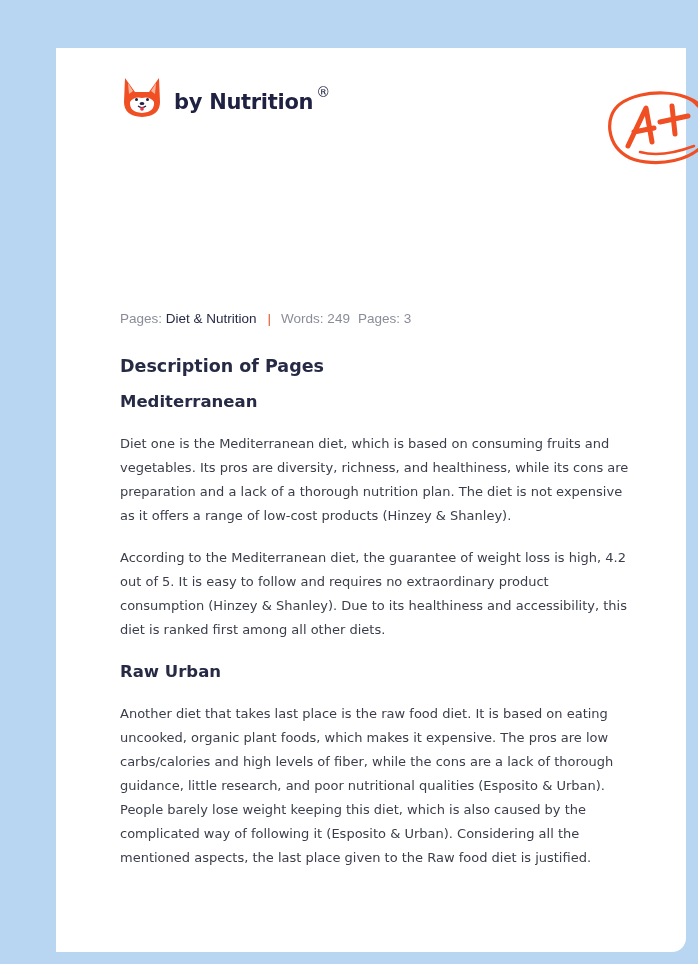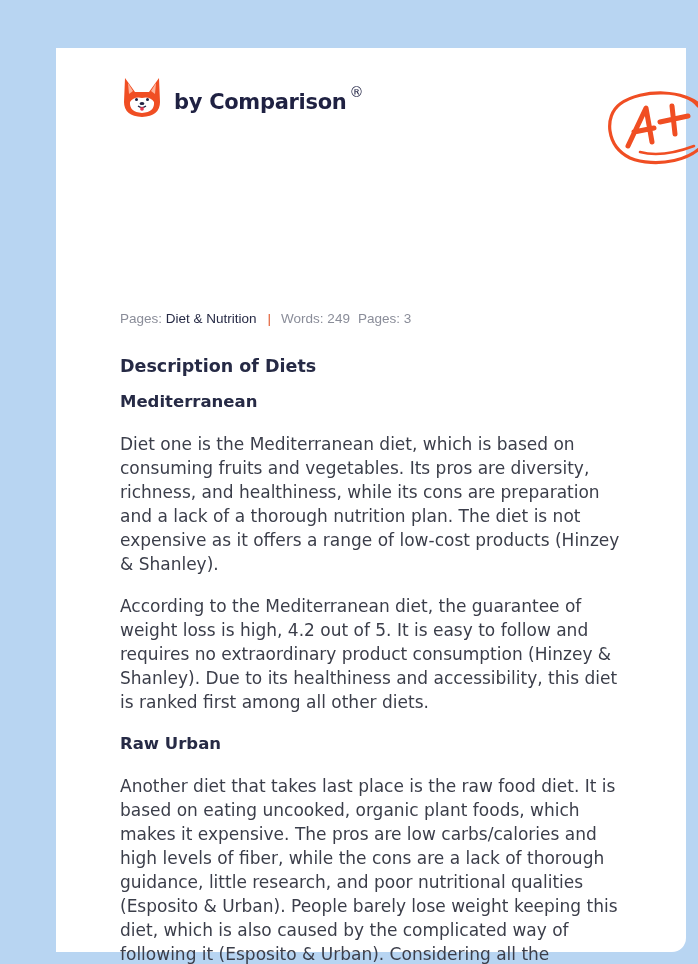--- a/index.html
+++ b/index.html
@@ -52,59 +52,59 @@
     h2.section {
       margin: 0; font-family: "DejaVu Sans", sans-serif;
       font-size: 17.5px; font-weight: bold; color: #262a45; line-height: 24px;
     }
     h3.sub {
       margin: 0; font-family: "DejaVu Sans", sans-serif;
       font-size: 16.5px; font-weight: bold; color: #262a45; line-height: 24px;
     }
     p.body {
       margin: 0; font-family: "DejaVu Sans", sans-serif;
-      font-size: 17px; line-height: 24px; color: #3b3e4a;
+      font-size: 13px; line-height: 24px; color: #3b3e4a;
     }
   </style>
 </head>
 <body>
 
 <div class="card">
 
   <div class="header">
     <svg class="logo" viewBox="0 0 40 44">
       <path d="M3 2 L13 16 L27 16 L37 2 L38 26 Q38 40 20 41 Q2 40 2 26 Z" fill="#f04e23"></path>
       <path d="M8 26 Q12 20 20 22 Q28 20 32 26 Q33 36 20 37 Q7 36 8 26 Z" fill="#ffffff"></path>
       <path d="M6 7 L11 15 L7 18 Z" fill="#ffb39a"></path>
       <path d="M34 7 L29 15 L33 18 Z" fill="#ffb39a"></path>
       <circle cx="14.5" cy="23.5" r="1.5" fill="#1f2142"></circle>
       <circle cx="25.5" cy="23.5" r="1.5" fill="#1f2142"></circle>
       <ellipse cx="20" cy="27.5" rx="2.4" ry="1.6" fill="#1f2142"></ellipse>
       <path d="M16 30 Q20 33 24 30" stroke="#1f2142" stroke-width="1.2" fill="none"></path>
       <path d="M18.3 31.2 L21.7 31.2 L21.7 34 Q20 35.6 18.3 34 Z" fill="#e8384f"></path>
     </svg>
     <div class="brand">
-      <span>by Comparison</span><sup>®</sup>
+      <span>by Nutrition</span><sup>®</sup>
     </div>
     <svg class="grade" viewBox="0 0 112 84">
       <path d="M96 22 C 86 6, 40 4, 18 20 C 2 32, 4 62, 28 74 C 52 84, 96 78, 106 52 C 112 38, 104 18, 80 12" fill="none" stroke="#f04e23" stroke-width="3.2" stroke-linecap="round"></path>
       <path d="M26 62 L44 24 L50 58 M32 48 L52 44" fill="none" stroke="#f04e23" stroke-width="5" stroke-linecap="round" stroke-linejoin="round"></path>
       <path d="M58 38 L86 32 M70 22 L73 50" fill="none" stroke="#f04e23" stroke-width="5" stroke-linecap="round"></path>
       <path d="M38 68 Q60 74 92 62" fill="none" stroke="#f04e23" stroke-width="2.6" stroke-linecap="round"></path>
     </svg>
   </div>
 
 
   <div class="meta">
     <span>Pages:</span>
     <span class="topic-val">Diet &amp; Nutrition</span><span class="sep">|</span><span>Words: 249</span><span class="gap"></span><span>Pages: 3</span>
   </div>
 
   <div class="content">
-    <h2 class="section" style="margin-top:0;">Description of Diets</h2>
+    <h2 class="section" style="margin-top:0;">Description of Pages</h2>
 
     <h3 class="sub" style="margin-top:12px;">Mediterranean</h3>
     <p class="body" style="margin-top:18px;">Diet one is the Mediterranean diet, which is based on consuming fruits and vegetables. Its pros are diversity, richness, and healthiness, while its cons are preparation and a lack of a thorough nutrition plan. The diet is not expensive as it offers a range of low-cost products (Hinzey &amp; Shanley).</p>
     <p class="body" style="margin-top:18px;">According to the Mediterranean diet, the guarantee of weight loss is high, 4.2 out of 5. It is easy to follow and requires no extraordinary product consumption (Hinzey &amp; Shanley). Due to its healthiness and accessibility, this diet is ranked first among all other diets.</p>
 
     <h3 class="sub" style="margin-top:18px;">Raw Urban</h3>
     <p class="body" style="margin-top:18px;">Another diet that takes last place is the raw food diet. It is based on eating uncooked, organic plant foods, which makes it expensive. The pros are low carbs/calories and high levels of fiber, while the cons are a lack of thorough guidance, little research, and poor nutritional qualities (Esposito &amp; Urban). People barely lose weight keeping this diet, which is also caused by the complicated way of following it (Esposito &amp; Urban). Considering all the mentioned aspects, the last place given to the Raw food diet is justified.</p>
   </div>
 </div>
 

